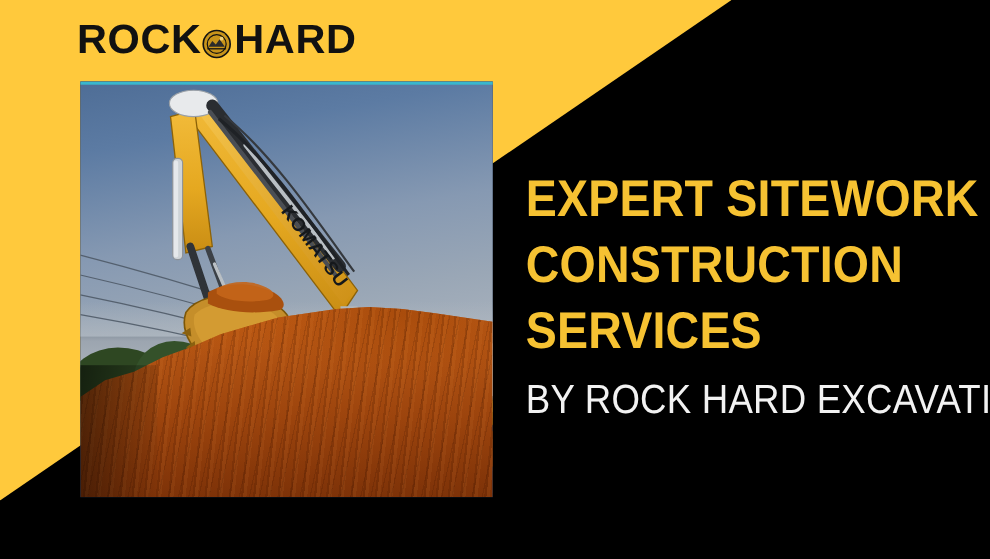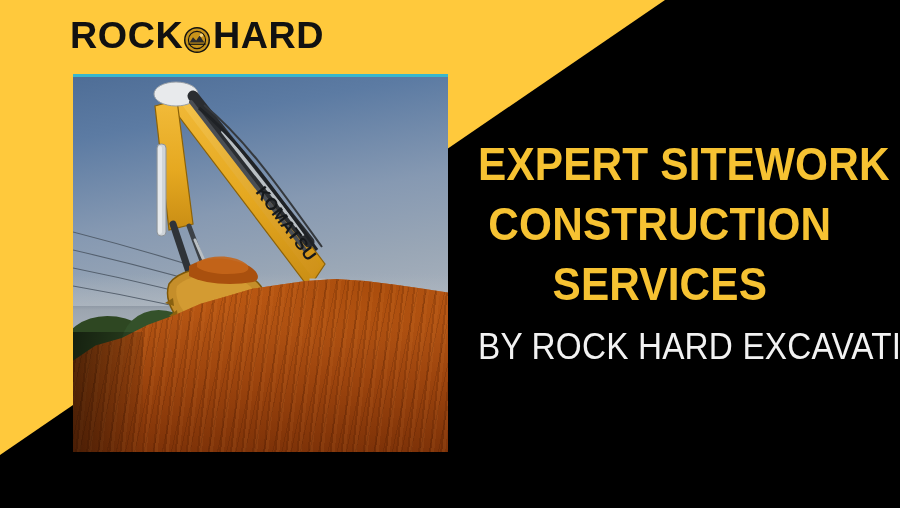--- a/index.html
+++ b/index.html
@@ -173,23 +173,22 @@
   .dirt-shadow-left {
     position: absolute;
     left: 0; bottom: 0; width: 70px; height: 120px;
     background: linear-gradient(100deg, rgba(0,0,0,0.55), rgba(0,0,0,0));
   }
 
   
   .copy {
     position: absolute;
     left: 478px;
-    top: 134px;
+    top: 150px;
     width: 404px;
-    text-align: center;
   }
   .headline {
     margin: 0;
     color: #F6C232;
     font-family: "Liberation Sans Narrow", "Liberation Sans", sans-serif;
     font-weight: 700;
     font-size: 47px;
     line-height: 60px;
     letter-spacing: 0.2px;
     transform: scaleX(0.90);

